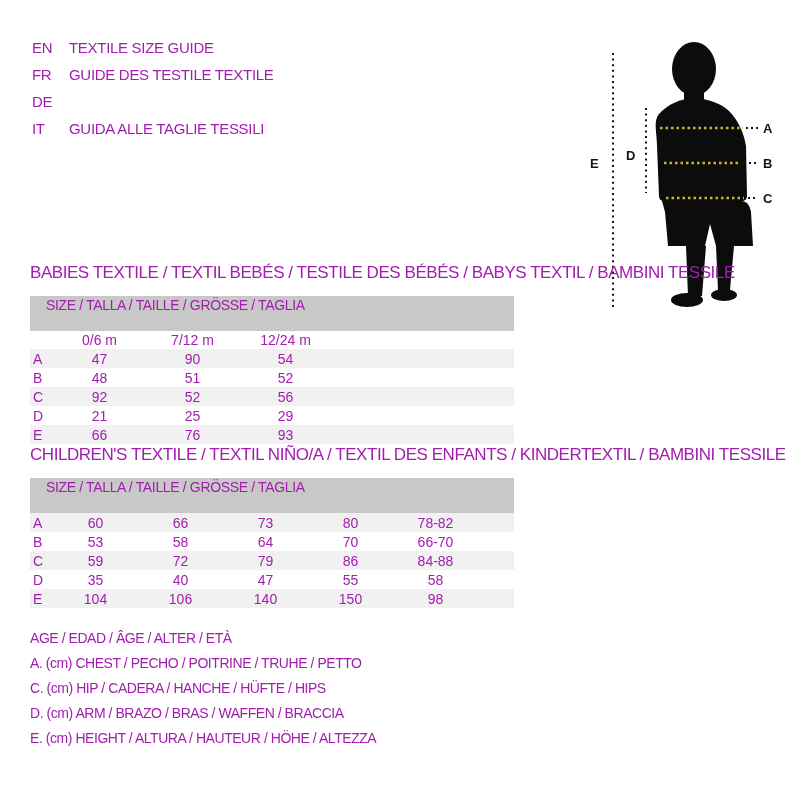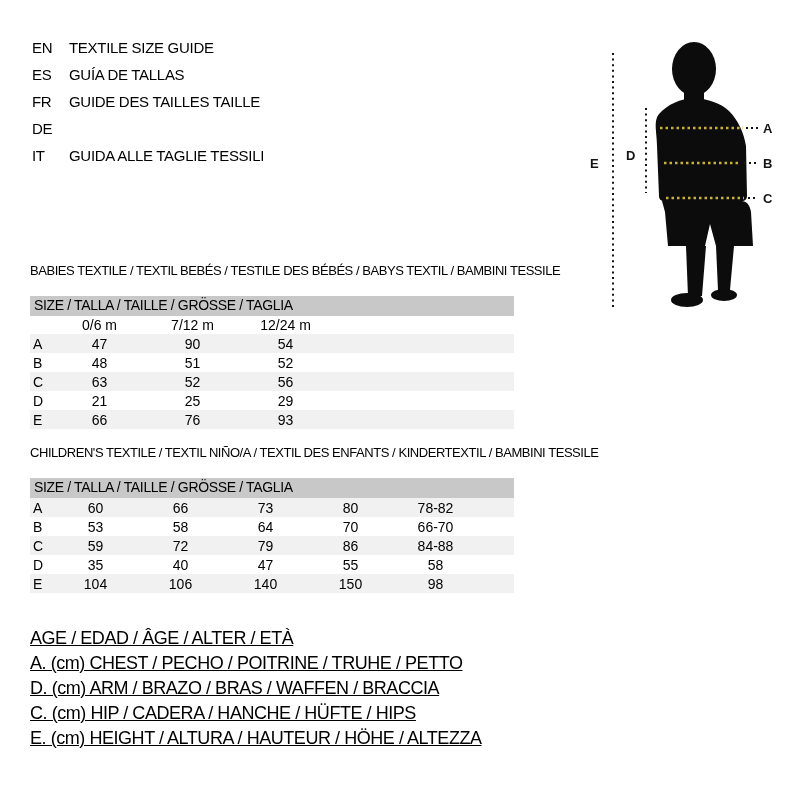--- a/index.html
+++ b/index.html
@@ -1,63 +1,59 @@
 <!DOCTYPE html>
 <html><head>
 <meta charset="utf-8">
 <style>
   html,body{margin:0;padding:0;background:#fff;}
   .canvas{
     position:relative;width:800px;height:800px;background:#ffffff;overflow:hidden;
-    font-family:"Liberation Sans",sans-serif;color:#000000;
+    font-family:"Liberation Sans",sans-serif;color:#a21caf;
   }
   
   .lang-block{position:absolute;left:32px;top:34px;}
   .lang-row{display:flex;height:27px;align-items:center;font-size:15px;letter-spacing:-0.3px;white-space:nowrap;}
   .lang-code{width:37px;flex:0 0 37px;}
   
-  .section-title{position:absolute;left:30px;font-size:13px;letter-spacing:-0.45px;white-space:nowrap;}
+  .section-title{position:absolute;left:30px;font-size:17px;letter-spacing:-0.45px;white-space:nowrap;}
   #babies-title{top:263px;}
   #children-title{top:445px;}
   
   .tbl{position:absolute;left:30px;width:484px;font-size:14px;}
   #babies-table{top:296px;}
   #children-table{top:478px;}
-  .tbl-head{height:20px;line-height:19px;background:#c8c8c8;padding-left:4px;letter-spacing:-0.35px;white-space:nowrap;}
+  .tbl-head{height:35px;line-height:19px;background:#c8c8c8;padding-left:16px;letter-spacing:-0.35px;white-space:nowrap;}
   .tbl-colrow{display:flex;height:18px;align-items:center;}
   .tbl-row{display:flex;height:19px;align-items:center;}
   .tbl-row.striped{background:#f1f1f1;}
   .cell-label{flex:0 0 20px;width:20px;padding-left:3px;}
   .cell{text-align:center;}
   .babies .cell{flex:0 0 93px;width:93px;}
   .children .cell{flex:0 0 85px;width:85px;}
   
-  .legend{position:absolute;left:30px;top:626px;font-size:18px;letter-spacing:-0.45px;text-decoration:underline;}
+  .legend{position:absolute;left:30px;top:626px;font-size:14px;letter-spacing:-0.45px;}
   .legend-line{height:25px;line-height:25px;white-space:nowrap;}
   
   .figure{position:absolute;left:580px;top:28px;width:220px;height:292px;}
   .figure text{font-family:"Liberation Sans",sans-serif;font-size:13px;font-weight:bold;fill:#141414;}
 </style>
 </head>
 <body>
 
 <div class="canvas">
 
   <div class="lang-block">
     <div class="lang-row">
       <span class="lang-code">EN</span>
       <span>TEXTILE SIZE GUIDE</span>
     </div>
     <div class="lang-row">
-      <span class="lang-code">ES</span>
-      <span>GUÍA DE TALLAS</span>
-    </div>
-    <div class="lang-row">
       <span class="lang-code">FR</span>
-      <span>GUIDE DES TAILLES TAILLE</span>
+      <span>GUIDE DES TESTILE TEXTILE</span>
     </div>
     <div class="lang-row">
       <span class="lang-code">DE</span>
     </div>
     <div class="lang-row">
       <span class="lang-code">IT</span>
       <span>GUIDA ALLE TAGLIE TESSILI</span>
     </div>
   </div>
 
@@ -110,21 +106,21 @@
       <span class="cell">54</span>
     </div>
     <div class="tbl-row">
       <span class="cell-label">B</span>
       <span class="cell">48</span>
       <span class="cell">51</span>
       <span class="cell">52</span>
     </div>
     <div class="tbl-row striped">
       <span class="cell-label">C</span>
-      <span class="cell">63</span>
+      <span class="cell">92</span>
       <span class="cell">52</span>
       <span class="cell">56</span>
     </div>
     <div class="tbl-row">
       <span class="cell-label">D</span>
       <span class="cell">21</span>
       <span class="cell">25</span>
       <span class="cell">29</span>
     </div>
     <div class="tbl-row striped">
@@ -177,18 +173,18 @@
       <span class="cell">106</span>
       <span class="cell">140</span>
       <span class="cell">150</span>
       <span class="cell">98</span>
     </div>
   </div>
 
   <div class="legend">
     <div class="legend-line">AGE / EDAD / ÂGE / ALTER / ETÀ</div>
     <div class="legend-line">A. (cm) CHEST / PECHO / POITRINE / TRUHE / PETTO</div>
+    <div class="legend-line">C. (cm) HIP / CADERA / HANCHE / HÜFTE / HIPS</div>
     <div class="legend-line">D. (cm) ARM / BRAZO / BRAS / WAFFEN / BRACCIA</div>
-    <div class="legend-line">C. (cm) HIP / CADERA / HANCHE / HÜFTE / HIPS</div>
     <div class="legend-line">E. (cm) HEIGHT / ALTURA / HAUTEUR / HÖHE / ALTEZZA</div>
   </div>
 
 </div>
 
 </body></html>

